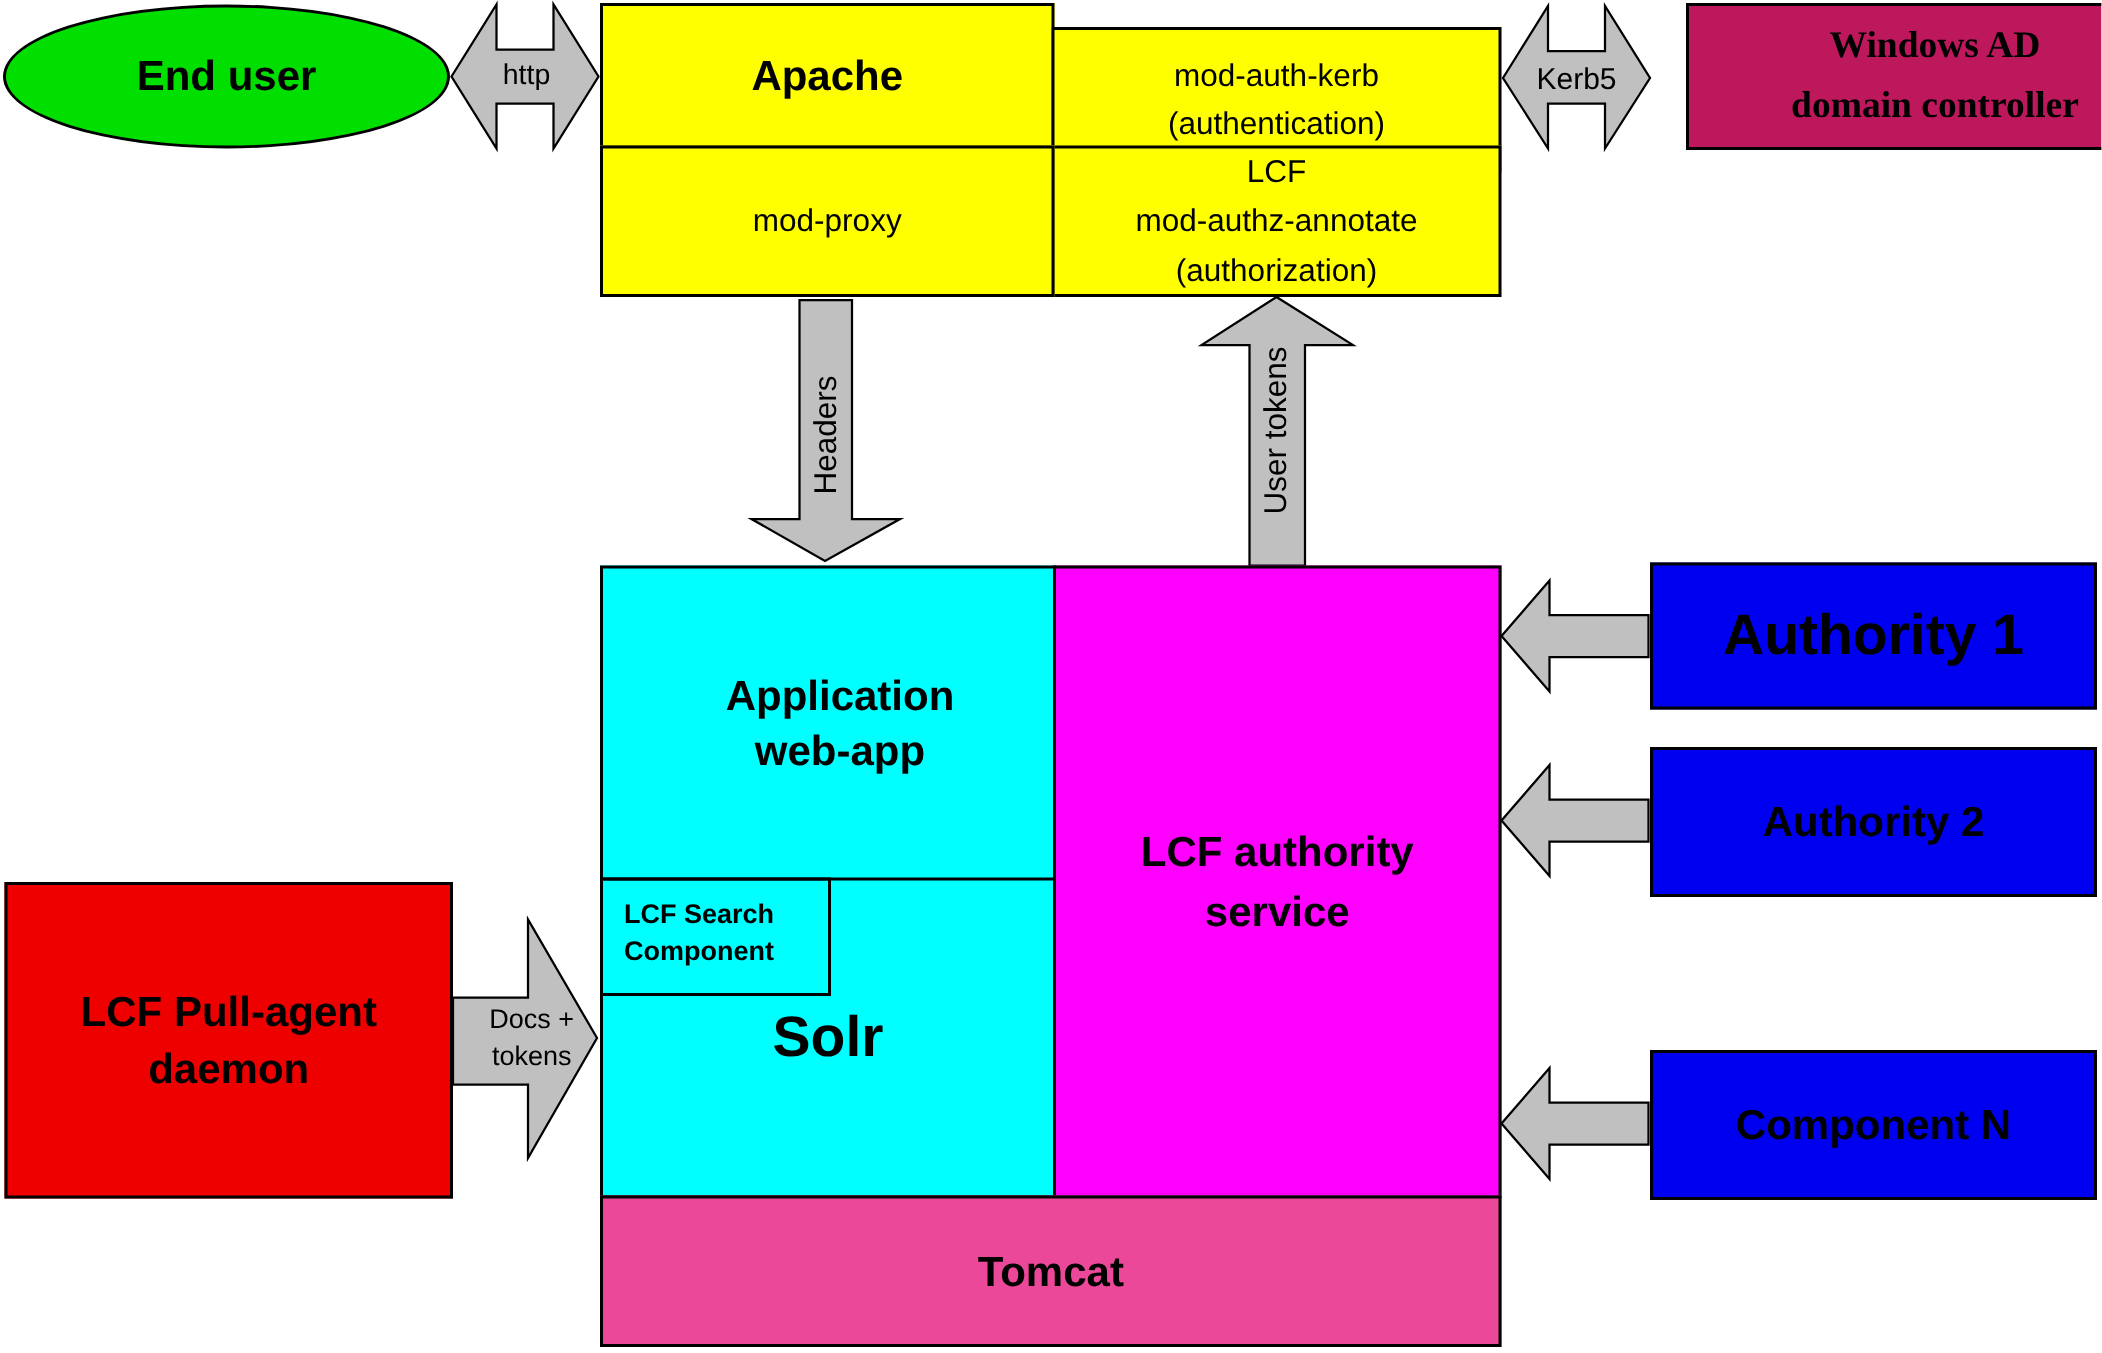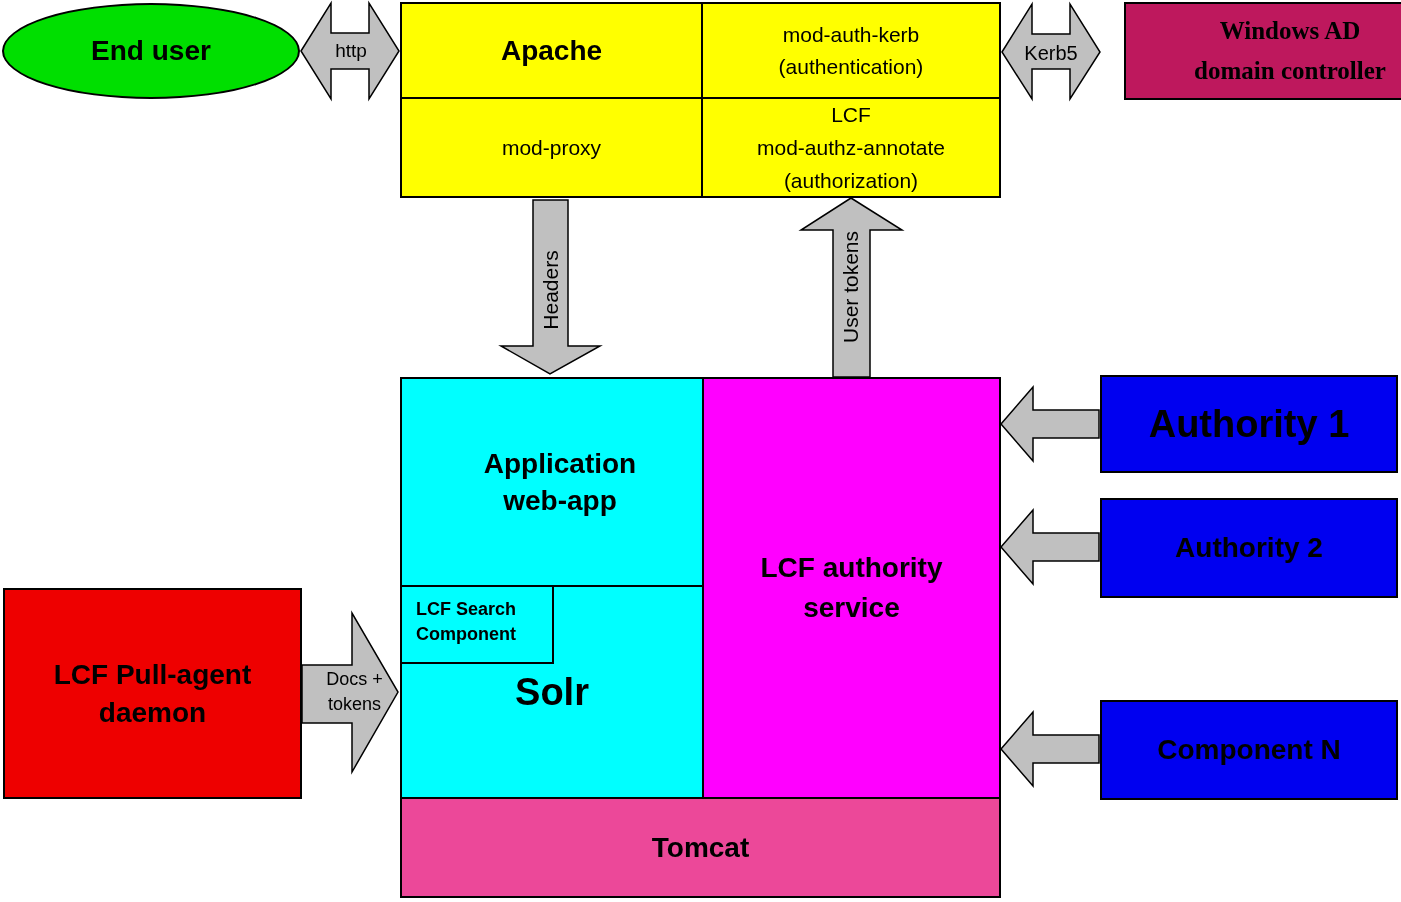--- a/index.html
+++ b/index.html
@@ -42,21 +42,21 @@
 <div id="canvas">
 
   <div class="abs node ellipse bold" style="left: 2px; top: 3px; width: 298px; height: 96px; font-size: 28px; background-color: rgb(0, 223, 0);">End user</div>
 
   <svg class="arrow" style="left:300px;top:2px;" width="100" height="99" viewBox="0 0 100 99">
     <polygon points="1,49 31,1 31,31 69,31 69,1 99,49 69,97 69,67 31,67 31,97" style="fill: rgb(192, 192, 192);"></polygon>
   </svg>
   <div class="arrow-label" style="left:311px;top:38px;width:80px;height:26px;font-size:19px;">http</div>
 
   <div class="cell bold" style="left: 400px; top: 2px; width: 303px; height: 97px; font-size: 28px; background-color: rgb(255, 255, 0);">Apache</div>
-  <div class="cell" style="left: 701px; top: 2px; width: 300px; height: 97px; font-size: 21px; line-height: 32px; background-color: rgb(255, 255, 0);">mod-auth-kerb
+  <div class="cell" style="left: 701px; top: 18px; width: 300px; height: 97px; font-size: 21px; line-height: 32px; background-color: rgb(255, 255, 0);">mod-auth-kerb
 (authentication)</div>
   <div class="cell" style="left: 701px; top: 97px; width: 300px; height: 101px; font-size: 21px; line-height: 33px; background-color: rgb(255, 255, 0);">LCF
 mod-authz-annotate
 (authorization)</div>
   <div class="cell" style="left: 400px; top: 97px; width: 303px; height: 101px; font-size: 21px; background-color: rgb(255, 255, 0);">mod-proxy</div>
 
   <svg class="arrow" style="left:1001px;top:3px;" width="100" height="98" viewBox="0 0 100 98">
     <polygon points="1,49 31,1 31,31 69,31 69,1 99,49 69,96 69,66 31,66 31,96" style="fill: rgb(192, 192, 192);"></polygon>
   </svg>
   <div class="arrow-label" style="left:1011px;top:40px;width:80px;height:26px;font-size:20px;">Kerb5</div>

